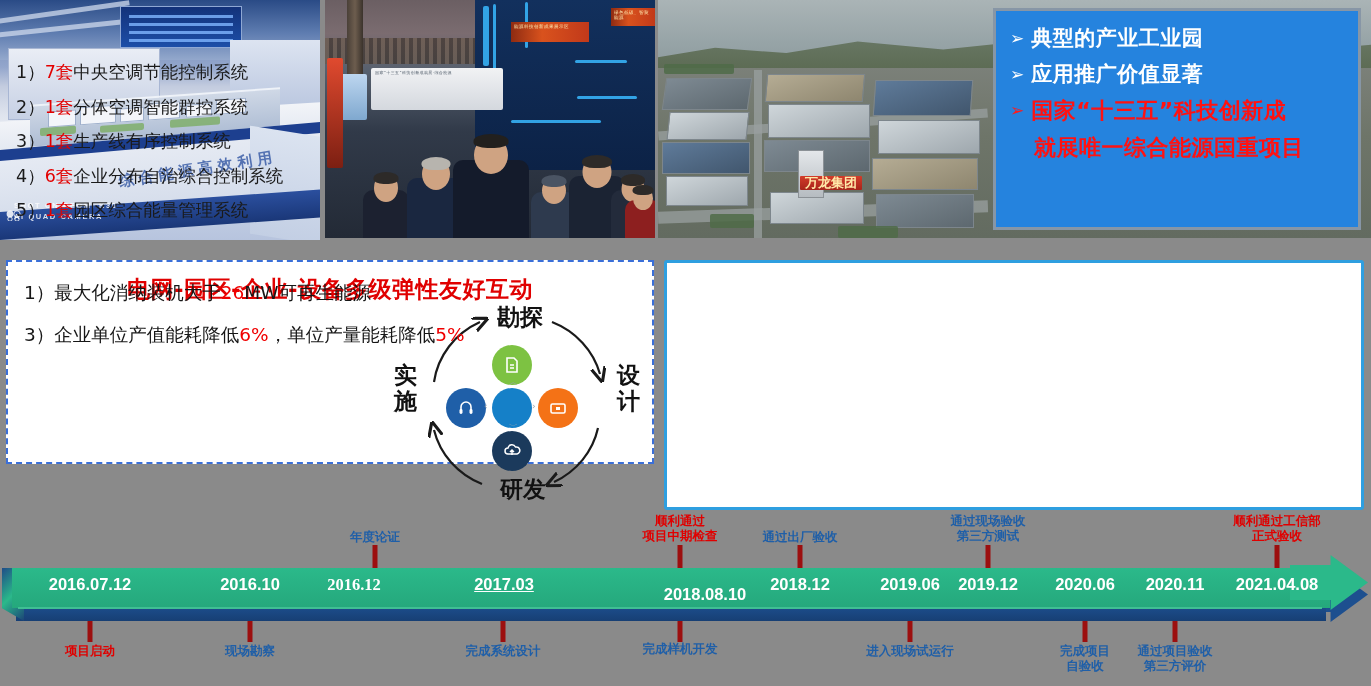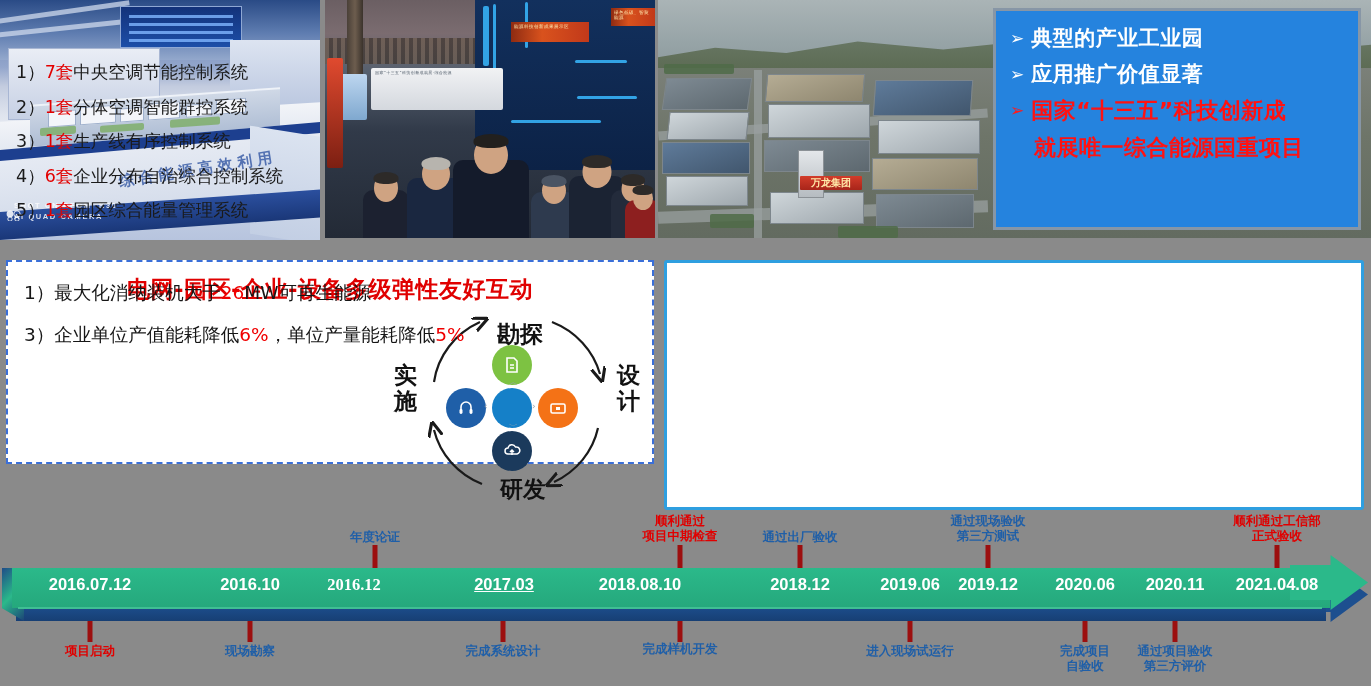--- a/index.html
+++ b/index.html
@@ -88,21 +88,21 @@
      background:linear-gradient(180deg,#7b8079,#6e7569 40%,#636b60);}
   .roof{position:absolute;background:linear-gradient(160deg,#cfd6da,#9ea7ad);
      border:1px solid #7d868c;}
   .roof.dark{background:linear-gradient(160deg,#7e8a93,#5d686f);}
   .roof.blue{background:linear-gradient(160deg,#5f7b9a,#41566d);}
   .roof.tan{background:linear-gradient(160deg,#b5ac94,#8e866f);}
   .p3-road{position:absolute;background:#9aa0a0;opacity:.75;}
   .p3-tower{position:absolute;background:linear-gradient(180deg,#e4e7ea,#b6bcc1);border:1px solid #8b9196;}
   .p3-sign{position:absolute;left:142px;top:176px;width:62px;height:14px;
      background:linear-gradient(180deg,#d23c2a,#a8251a);border-radius:1px;}
-  .p3-sign span{display:block;text-align:center;font-size:10px;line-height:14px;
+  .p3-sign span{display:block;text-align:center;font-size:13px;line-height:14px;
      color:#ffe9a8;font-weight:bold;font-family:"DejaVu Sans",sans-serif;}
   .p3-green{position:absolute;background:#4f6b48;opacity:.85;border-radius:2px;}
 
   
   .callout{position:absolute;left:335px;top:8px;width:368px;height:222px;
      background:#2583de;border:3px solid #8796a6;box-sizing:border-box;
      padding:14px 10px 0 14px;}
   .callout .line{display:flex;align-items:flex-start;margin-bottom:9px;}
   .callout .arrow{flex:0 0 auto;color:#ffffff;font-size:17px;line-height:26px;
      margin-right:7px;font-family:"DejaVu Sans",sans-serif;}
@@ -124,21 +124,21 @@
      font-family:"DejaVu Sans",sans-serif;margin:12px 0 4px 0;letter-spacing:.5px;}
   .ll-list{position:absolute;left:16px;top:60px;width:330px;}
   .ll-item{font-size:17.5px;color:#1a1a1a;font-family:"DejaVu Sans",sans-serif;
      margin-bottom:10.5px;white-space:nowrap;}
   .ll-item .num{color:#1a1a1a;}
   .ll-item .hl{color:#e30000;}
 
   .cycle{position:absolute;left:392px;top:300px;width:250px;height:205px;}
   .cyc-label{position:absolute;font-size:23px;font-weight:bold;color:#111;
      font-family:"DejaVu Sans",sans-serif;}
-  .cyc-top{left:105px;top:19px;}
+  .cyc-top{left:105px;top:2px;}
   .cyc-right{right:3px;top:62px;width:22px;line-height:26px;text-align:center;}
   .cyc-bottom{left:108px;bottom:0px;}
   .cyc-left{left:2px;top:62px;width:22px;line-height:26px;text-align:center;}
   .dot{position:absolute;border-radius:50%;display:flex;align-items:center;
      justify-content:center;color:#fff;}
   .dot-green{left:100px;top:45px;width:40px;height:40px;background:#7dc242;}
   .dot-center{left:100px;top:88px;width:40px;height:40px;background:#1580c8;}
   .dot-orange{left:146px;top:88px;width:40px;height:40px;background:#f47216;}
   .dot-blue{left:54px;top:88px;width:40px;height:40px;background:#1f5fa8;}
   .dot-navy{left:100px;top:131px;width:40px;height:40px;background:#1b3a5c;}
@@ -457,21 +457,21 @@
         <div class="tl-date" style="left: 354px; font-family: Liberation Serif, serif;">2016.12</div>
         <div class="tick tick-up" style="left: 375px;"></div>
         <div class="tl-lab blue" style="left: 375px; top: 14px;">
           <div>年度论证</div>
         </div>
         <div class="tl-date" style="left: 504px; text-decoration: underline;">2017.03</div>
         <div class="tick tick-dn" style="left: 503px;"></div>
         <div class="tl-lab blue" style="left: 503px; top: 128px;">
           <div>完成系统设计</div>
         </div>
-        <div class="tl-date" style="left: 640px;">2018.08.10</div>
+        <div class="tl-date" style="left: 705px; margin-top: 10px;">2018.08.10</div>
         <div class="tick tick-up" style="left: 680px;"></div>
         <div class="tl-lab red" style="left: 680px; top: -2px;">
           <div>顺利通过</div>
           <div>项目中期检查</div>
         </div>
         <div class="tick tick-dn" style="left: 680px;"></div>
         <div class="tl-lab blue" style="left: 680px; top: 128px; font-family: Liberation Mono, monospace;">
           <div>完成样机开发</div>
         </div>
         <div class="tl-date" style="left: 800px;">2018.12</div>

